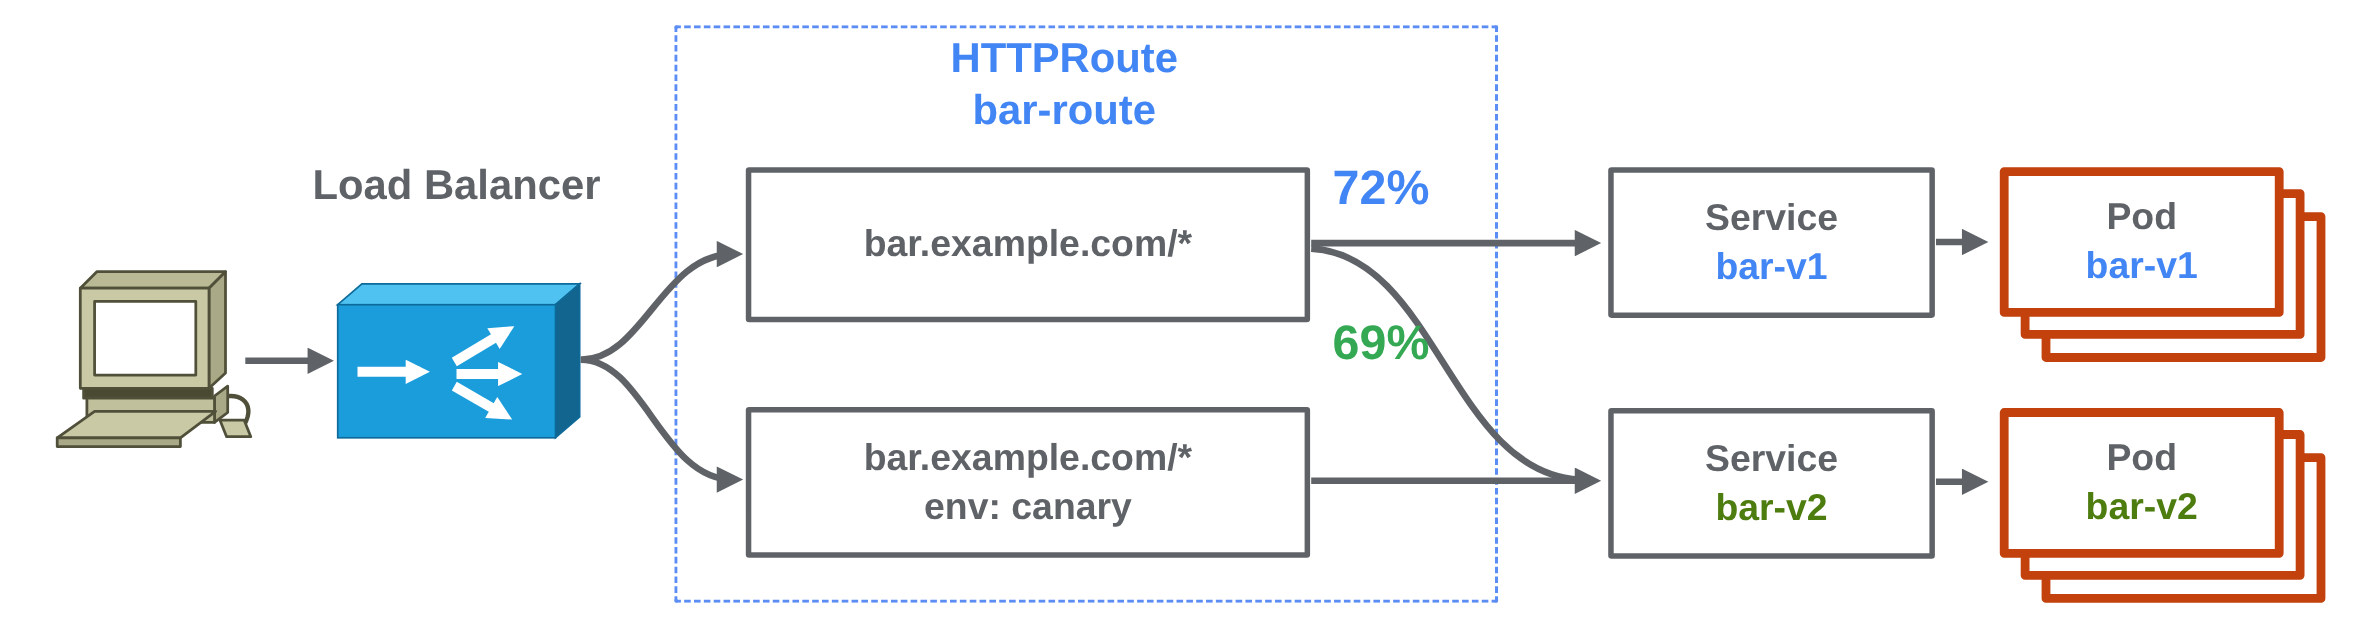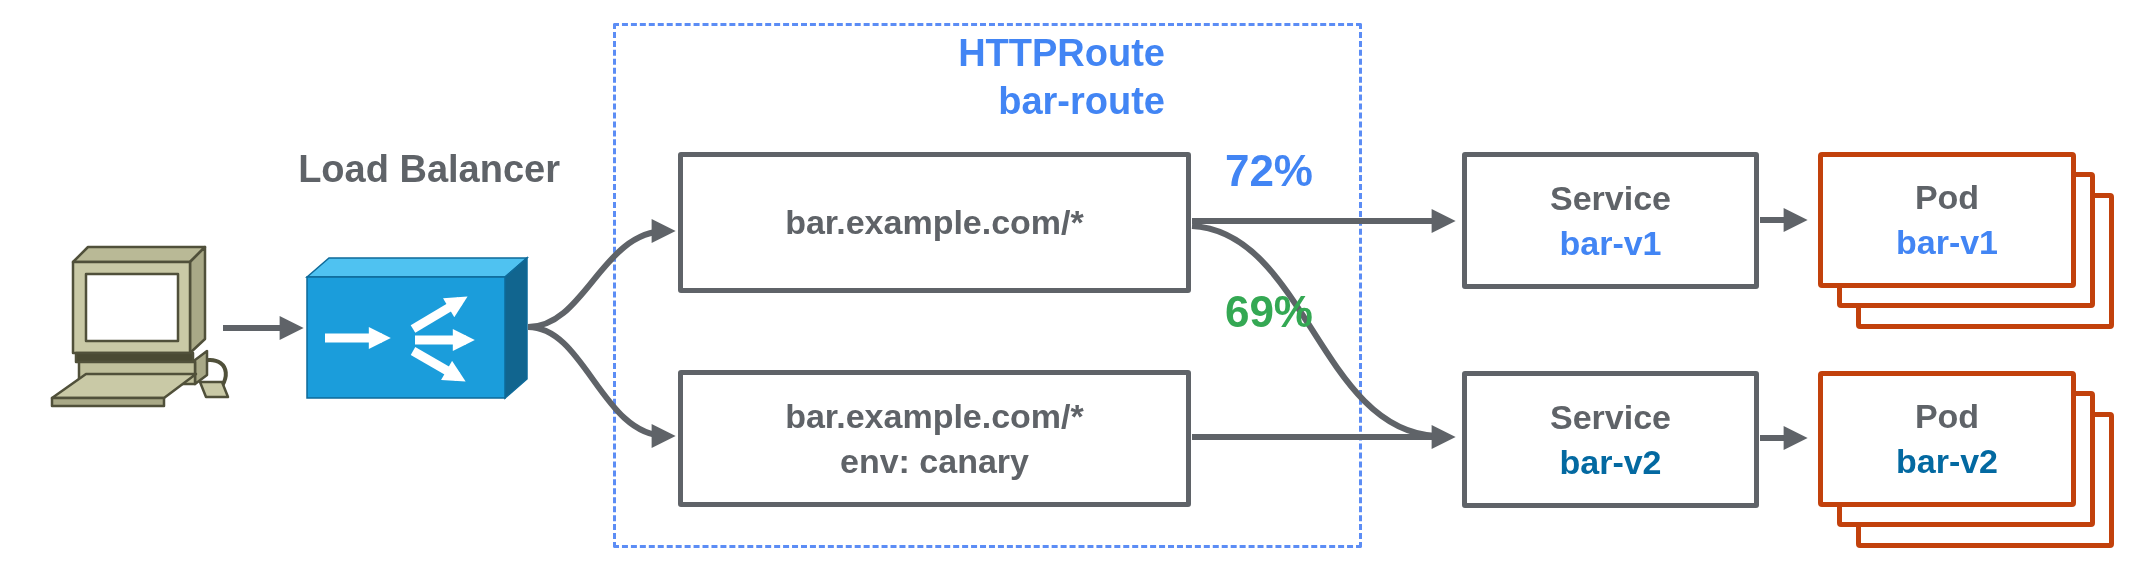--- a/index.html
+++ b/index.html
@@ -3,24 +3,24 @@
 <meta charset="utf-8">
 <style>
   html,body{margin:0;padding:0;background:#ffffff;}
   #stage{
     position:relative;
     width:2149px;height:573px;
     background:#ffffff;
     font-family:"Liberation Sans","DejaVu Sans",sans-serif;
     overflow:hidden;
   }
-  .lbl{position:absolute;font-weight:bold;text-align:right;line-height:1.25;}
+  .lbl{position:absolute;font-weight:bold;text-align:center;line-height:1.25;}
   .txt-gray{color:#5f6368;}
   .txt-blue{color:#4285f4;}
-  .txt-green{color:#0369a1;}
+  .txt-green{color:#4d7c0f;}
 
   
   .node{
     position:absolute;
     box-sizing:border-box;
     background:#ffffff;
     border:5px solid #5f6368;
     border-radius:3px;
     display:flex;flex-direction:column;
     align-items:center;justify-content:center;
@@ -50,21 +50,21 @@
 
   #service-v1{left:1462px;top:152px;width:297px;height:137px;}
   #service-v2{left:1462px;top:371px;width:297px;height:137px;}
 
   .pod-stack{position:absolute;width:300px;height:182px;z-index:2;}
   #pod-v1-stack{left:1818px;top:152px;}
   #pod-v2-stack{left:1818px;top:371px;}
   .pod-card{
     position:absolute;box-sizing:border-box;
     width:258px;height:136px;
-    background:#ffffff;border:5px solid #c2410c;border-radius:4px;
+    background:#ffffff;border:8px solid #c2410c;border-radius:4px;
   }
   .pod-card.back2{left:38px;top:41px;}
   .pod-card.back1{left:19px;top:20px;}
   .pod-card.front{
     left:0;top:0;
     display:flex;flex-direction:column;align-items:center;justify-content:center;
     font-weight:bold;font-size:34px;line-height:1.32;text-align:center;
   }
 
   #weight-90{left:1198px;top:149px;width:115px;font-size:44px;line-height:1;color:#4285f4;z-index:6;}

